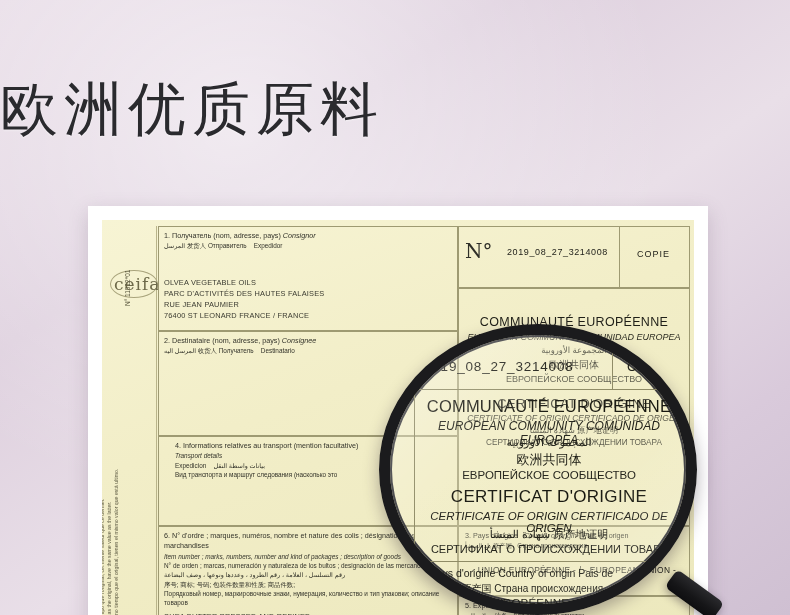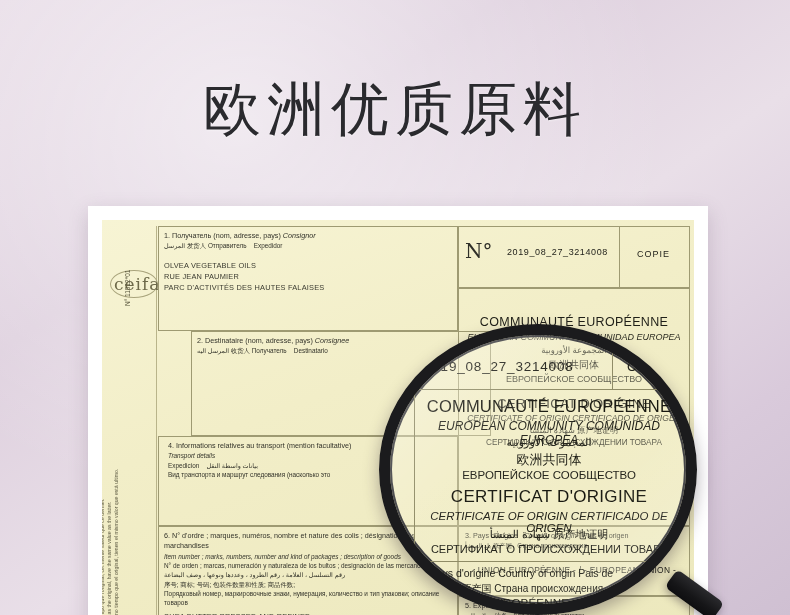--- a/index.html
+++ b/index.html
@@ -28,21 +28,21 @@
     left: 0; top: 0; right: 0; bottom: 0;
     background: radial-gradient(ellipse at 30% 20%, rgba(255,255,255,0.55) 0%, rgba(255,255,255,0.0) 55%);
     pointer-events: none;
   }
 
   .headline {
     position: absolute;
     left: 0;
     top: 78px;
     width: 790px;
-    text-align: center;
+    text-align: left;
     font-family: "DejaVu Serif", "Liberation Serif", serif;
     font-size: 58px;
     letter-spacing: 6px;
     color: #2a2a2e;
     font-weight: 400;
     line-height: 1.1;
     text-shadow: 0 1px 2px rgba(255,255,255,0.5);
   }
 
   
@@ -149,23 +149,23 @@
   .lbl-sm { font-size: 6.4px; }
   .addr {
     font-size: 7.4px;
     line-height: 1.5;
     letter-spacing: 0.2px;
   }
 
   
   #box-consignor { left: 0; top: 0; width: 300px; height: 105px; padding: 4px 5px; box-sizing: border-box; }
   
-  #box-consignee { left: 0; top: 105px; width: 300px; height: 105px; padding: 4px 5px; box-sizing: border-box; margin-left: 33px; }
-  
-  #box-transport { left: 0; top: 210px; width: 300px; height: 90px; padding: 4px 9px; box-sizing: border-box; }
+  #box-consignee { left: 0; top: 105px; width: 300px; height: 105px; padding: 4px 5px; box-sizing: border-box; }
+  
+  #box-transport { left: 0; top: 210px; width: 300px; height: 90px; padding: 4px 16px; box-sizing: border-box; }
   
   #box-items { left: 0; top: 300px; width: 300px; height: 118px; padding: 4px 5px; box-sizing: border-box; }
 
   
   #box-number { left: 300px; top: 0; width: 232px; height: 62px; box-sizing: border-box; }
   .num-label {
     position: absolute;
     left: 6px; top: 12px;
     font-family: "DejaVu Serif", serif;
     font-size: 20px;
@@ -321,24 +321,25 @@
               <span>Получатель (nom, adresse, pays)</span>
               <span class="lbl-it">Consignor</span>
             </div>
             <div class="lbl lbl-sm">
               <span>المرسل</span>
               <span>发货人</span>
               <span>Отправитель</span>
               &nbsp;&nbsp;
               <span>Expedidor</span>
             </div>
-            <div class="addr" style="margin-top:9px;">
+            <div class="addr" style="margin-top:26px;">
               <div>OLVEA VEGETABLE OILS</div>
+              <div>PARC D'ACTIVITÉS DES HAUTES FALAISES</div>
               <div>RUE JEAN PAUMIER</div>
-              <div>PARC D'ACTIVITÉS DES HAUTES FALAISES</div>
+              <div>76400 ST LEONARD FRANCE / FRANCE</div>
             </div>
           </div>
 
           <div class="box" id="box-consignee">
             <div class="lbl">
               <span>2.</span>
               <span>Destinataire (nom, adresse, pays)</span>
               <span class="lbl-it">Consignee</span>
             </div>
             <div class="lbl lbl-sm">

